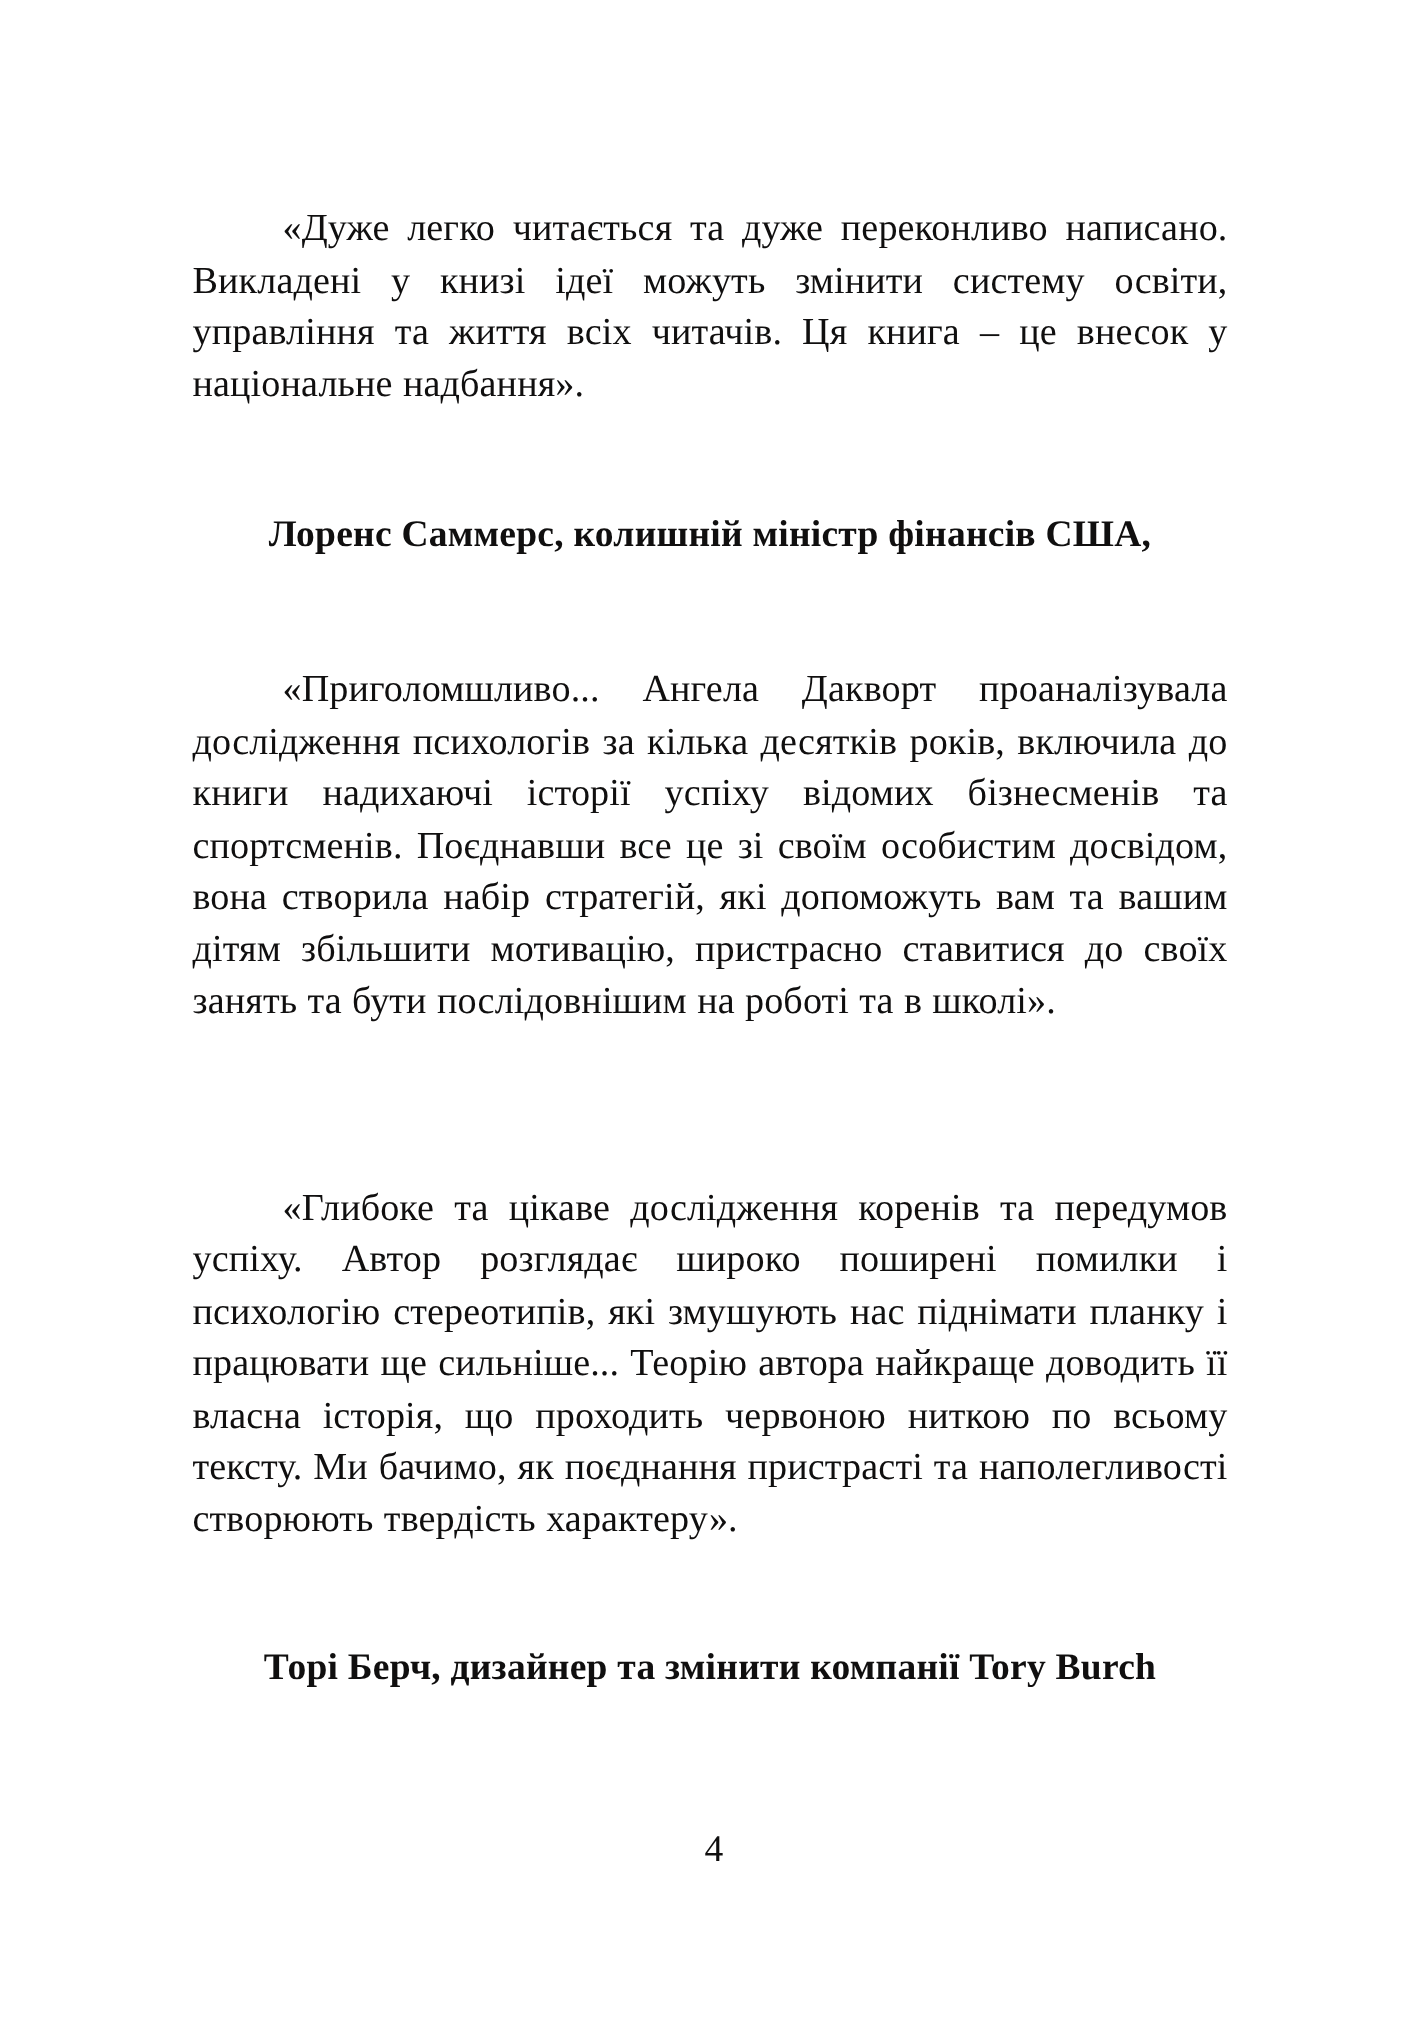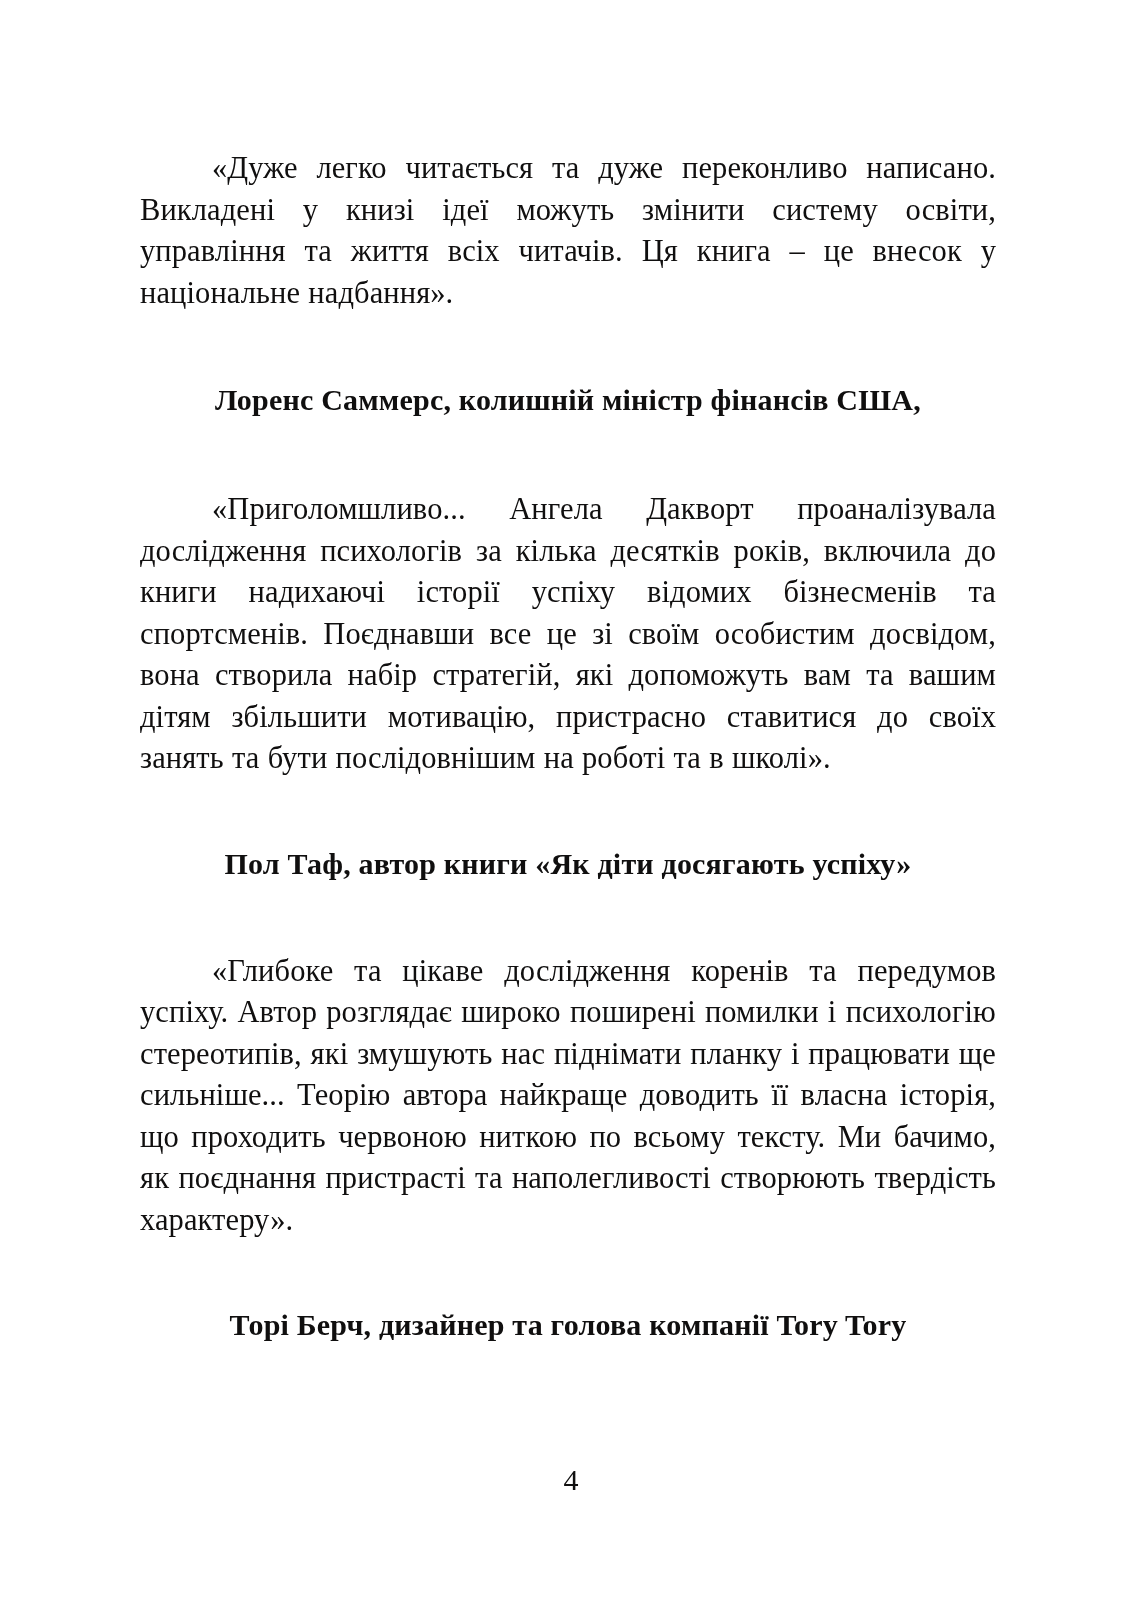--- a/index.html
+++ b/index.html
@@ -18,21 +18,21 @@
     box-sizing: border-box;
     overflow: hidden;
   }
   .content {
     position: absolute;
     left: 140px;
     top: 148px;
     width: 856px;
   }
   p.quote {
-    margin: 0;
+    margin: 14px;
     text-align: justify;
     text-indent: 72px;
     font-size: 30.5px;
     line-height: 41.5px;
     letter-spacing: 0.1px;
     word-spacing: 0.5px;
     hyphens: manual;
   }
   p.attribution {
     margin: 17px;
@@ -70,29 +70,28 @@
     <div class="gap-before-attr"></div>
 
     <p class="attribution">Лоренс Саммерс, колишній міністр фінансів США,</p>
 
     <div class="gap-after-attr"></div>
 
     <p class="quote">«Приголомшливо... Ангела Дакворт проаналізувала дослідження психологів за кілька десятків років, включила до книги надихаючі історії успіху відомих бізнесменів та спортсменів. Поєднавши все це зі своїм особистим досвідом, вона створила набір стратегій, які допоможуть вам та вашим дітям збільшити мотивацію, пристрасно ставитися до своїх занять та бути послідовнішим на роботі та в школі».</p>
 
     <div class="gap-before-attr-b"></div>
 
-    <p class="attribution">Пол Таф, автор книги «Як діти досягають успіху»</p>
 
     <div class="gap-after-attr-b"></div>
 
     <p class="quote">«Глибоке та цікаве дослідження коренів та передумов успіху. Автор розглядає широко поширені помилки і психологію стереотипів, які змушують нас піднімати планку і працювати ще сильніше... Теорію автора найкраще доводить її власна історія, що проходить червоною ниткою по всьому тексту. Ми бачимо, як поєднання пристрасті та наполегливості створюють твердість характеру».</p>
 
     <div class="gap-before-attr-b"></div>
 
-    <p class="attribution">Торі Берч, дизайнер та голова компанії Tory Tory</p>
+    <p class="attribution">Торі Берч, дизайнер та змінити компанії Tory Burch</p>
 
     <div class="gap-after-attr-b"></div>
 
 
   </div>
 
   <div class="page-number">4</div>
 
 </div>
 

